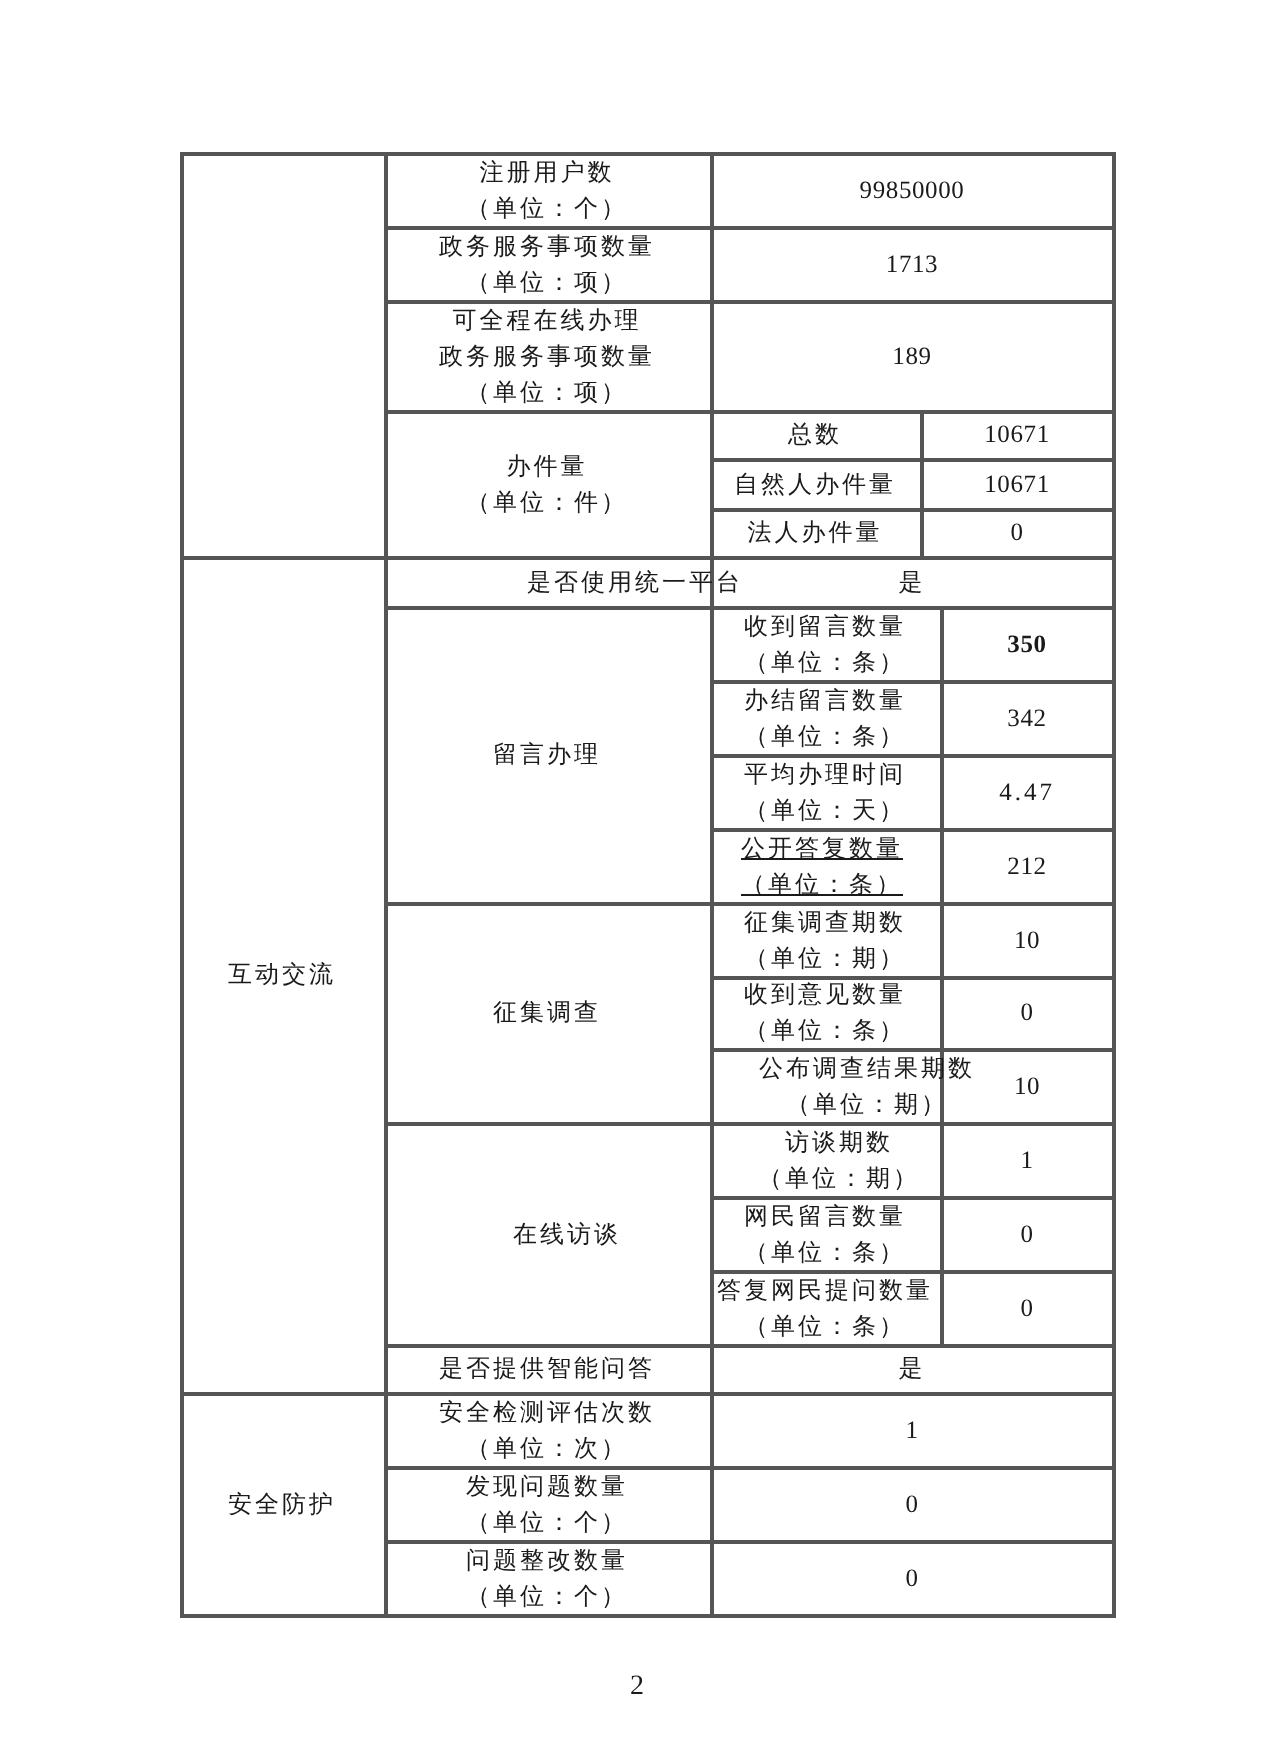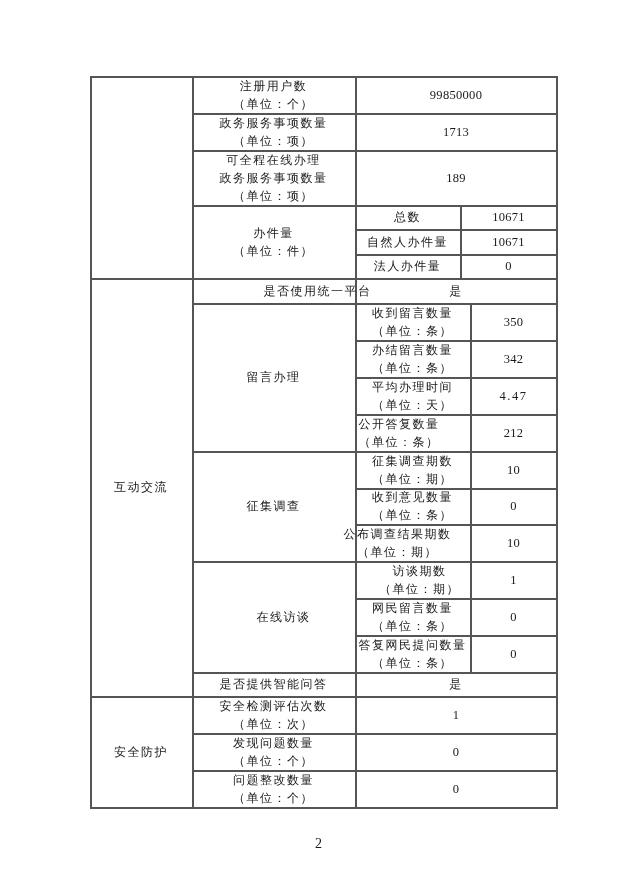--- a/index.html
+++ b/index.html
@@ -120,38 +120,38 @@
     <span>是</span>
   </div>
 
   <div class="cell" style="left:192px;top:303px;width:163px;height:148px;">
     <span>留言办理</span>
   </div>
   <div class="cell" style="left:355px;top:303px;width:115px;height:37px;">
     <span>收到留言数量</span>
     <span>（单位：条）</span>
   </div>
-  <div class="cell num" style="left:470px;top:303px;width:87px;height:37px;">
+  <div class="cell num" style="left:470px;top:303px;width:87px;height:37px;font-weight:bold;">
     <span>350</span>
   </div>
   <div class="cell" style="left:355px;top:340px;width:115px;height:37px;">
     <span>办结留言数量</span>
     <span>（单位：条）</span>
   </div>
   <div class="cell num" style="left:470px;top:340px;width:87px;height:37px;">
     <span>342</span>
   </div>
   <div class="cell" style="left:355px;top:377px;width:115px;height:37px;">
     <span>平均办理时间</span>
     <span>（单位：天）</span>
   </div>
   <div class="cell num" style="left:470px;top:377px;width:87px;height:37px;letter-spacing:1.5px;">
     <span>4.47</span>
   </div>
-  <div class="cell" style="left:340px;top:414px;width:118px;height:37px;">
+  <div class="cell" style="left:352px;top:414px;width:118px;height:37px;text-decoration:underline;">
     <span>公开答复数量</span>
     <span>（单位：条）</span>
   </div>
   <div class="cell num" style="left:470px;top:414px;width:87px;height:37px;">
     <span>212</span>
   </div>
 
   <div class="cell" style="left:192px;top:451px;width:163px;height:110px;">
     <span>征集调查</span>
   </div>
@@ -162,21 +162,21 @@
   <div class="cell num" style="left:470px;top:451px;width:87px;height:37px;">
     <span>10</span>
   </div>
   <div class="cell" style="left:355px;top:488px;width:115px;height:36px;">
     <span>收到意见数量</span>
     <span>（单位：条）</span>
   </div>
   <div class="cell num" style="left:470px;top:488px;width:87px;height:36px;">
     <span>0</span>
   </div>
-  <div class="cell" style="left:340px;top:524px;width:115px;height:37px;border-radius:17px;">
+  <div class="cell" style="left:376px;top:524px;width:115px;height:37px;border-radius:17px;">
     <span>公布调查结果期数</span>
     <span>（单位：期）</span>
   </div>
   <div class="cell num" style="left:470px;top:524px;width:87px;height:37px;">
     <span>10</span>
   </div>
 
   <div class="cell" style="left:192px;top:561px;width:183px;height:111px;">
     <span>在线访谈</span>
   </div>

